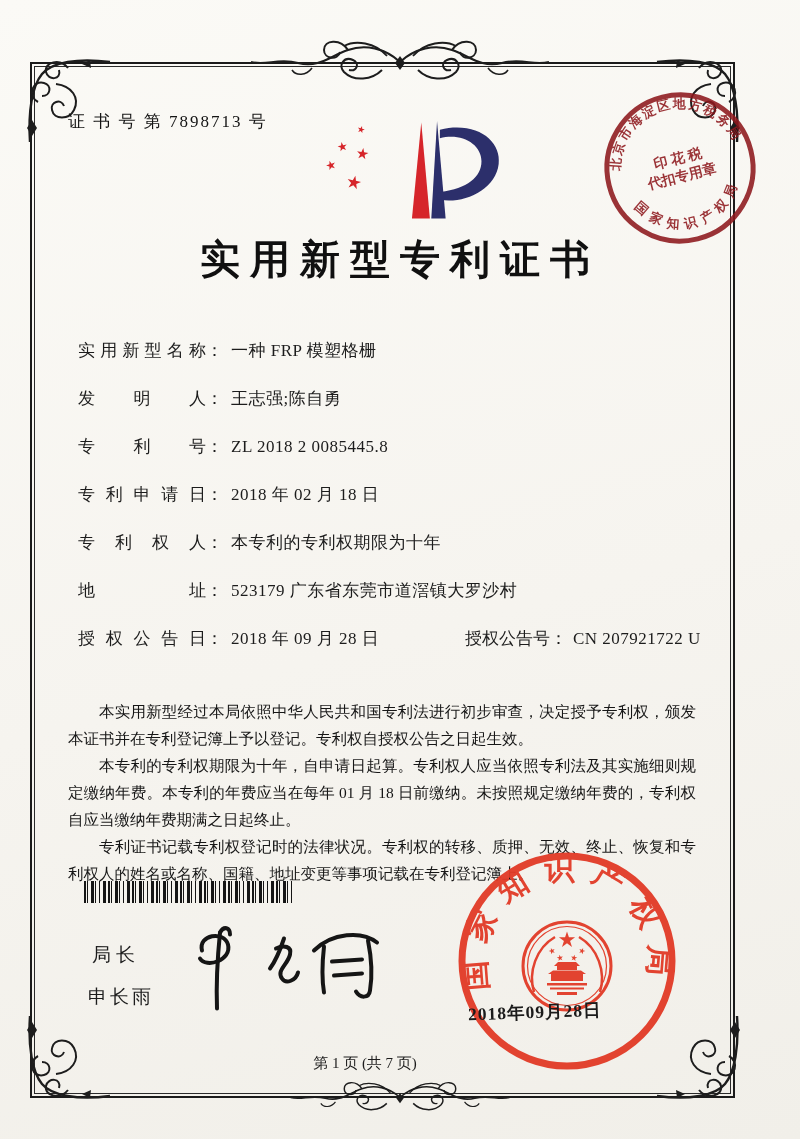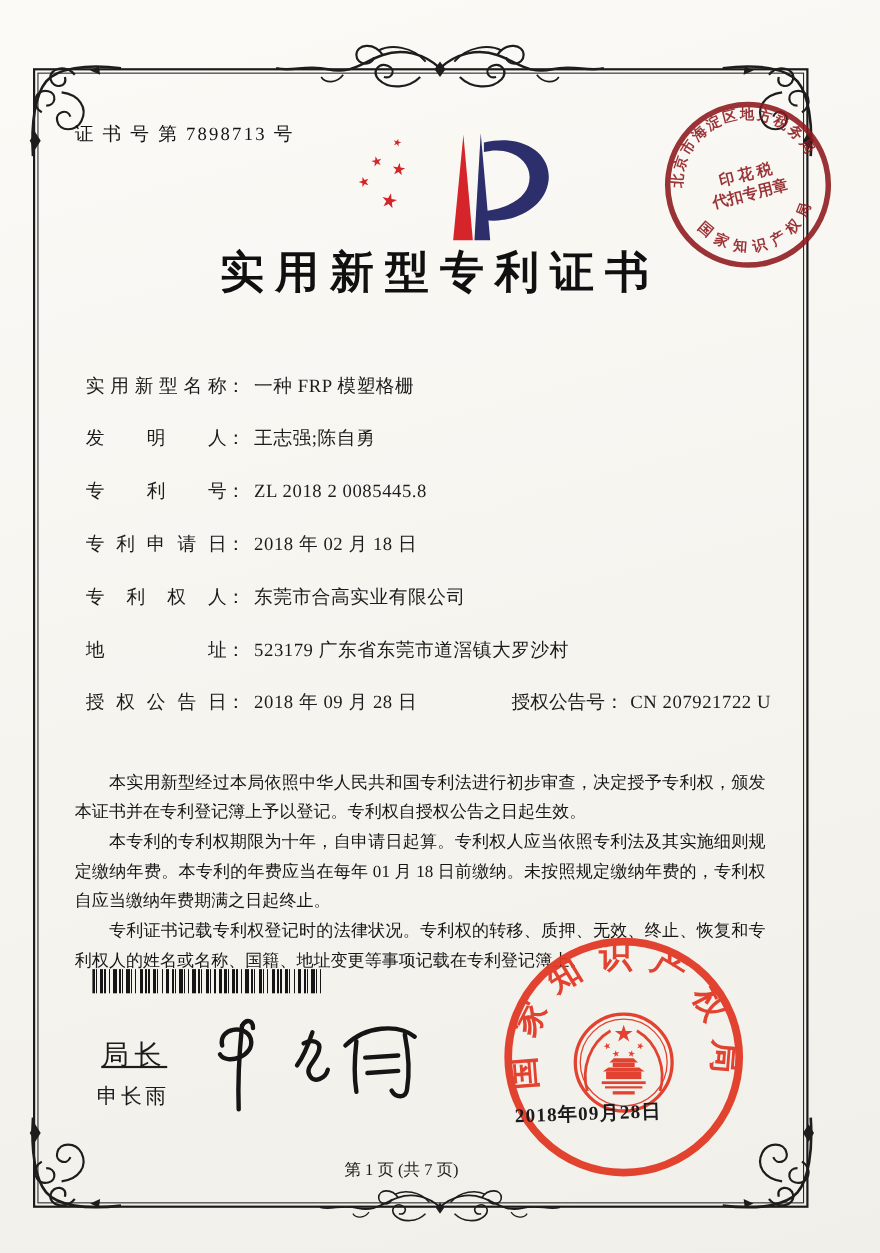--- a/index.html
+++ b/index.html
@@ -10,21 +10,21 @@
   .frame{position:absolute;left:30px;top:62px;width:705px;height:1036px;
          box-sizing:border-box;border:2.5px solid #1b1b1b;}
   .frame-inner{position:absolute;inset:2px;border:1px solid #2a2a2a;}
   .orn{position:absolute;pointer-events:none;}
   .c-tr{transform:scaleX(-1);}
   .c-bl{transform:scaleY(-1);}
   .c-br{transform:scale(-1,-1);}
   
   .cert-no{position:absolute;left:68px;top:110px;font-size:17px;letter-spacing:2px;color:#141414;}
   .logo{position:absolute;left:298px;top:118px;}
-  .title{position:absolute;left:0;top:220px;width:800px;text-align:center;
+  .title{position:absolute;left:0;top:232px;width:800px;text-align:center;
          font-size:40px;font-weight:700;letter-spacing:10px;color:#101010;}
   
   .fields{position:absolute;left:68px;top:340px;width:660px;font-size:17px;margin-left:10px;}
   .frow{position:relative;height:48px;line-height:22px;white-space:nowrap;}
   .flabel{display:inline-block;width:128px;text-align:justify;text-align-last:justify;
           -moz-text-align-last:justify;vertical-align:top;}
   .fcolon{display:inline-block;margin-right:8px;}
   .fvalue{letter-spacing:0.5px;}
   .grant{position:absolute;left:387px;top:0;}
   .grant .fcolon{margin-right:6px;}
@@ -32,21 +32,21 @@
   .body-text{position:absolute;left:68px;top:674px;width:628px;font-size:15.5px;
              line-height:27px;text-align:justify;color:#161616;margin-top:24px;}
   .body-text p{margin:0;text-indent:2em;}
   
   .barcode{position:absolute;left:84px;top:881px;width:208px;height:22px;
     background:repeating-linear-gradient(90deg,
       #151515 0 2px,transparent 2px 3px,#151515 3px 4px,transparent 4px 7px,
       #151515 7px 10px,transparent 10px 11px,#151515 11px 12px,transparent 12px 15px,
       #151515 15px 16px,transparent 16px 19px,#151515 19px 22px,transparent 22px 24px);}
   
-  .issuer-title{position:absolute;left:92px;top:942px;font-size:25px;letter-spacing:5px;text-decoration:underline;}
+  .issuer-title{position:absolute;left:92px;top:942px;font-size:19px;letter-spacing:5px;}
   .issuer-name{position:absolute;left:88px;top:984px;font-size:19px;letter-spacing:3px;}
   .signature{position:absolute;left:172px;top:918px;}
   
   .tax-stamp{position:absolute;left:596px;top:84px;transform:rotate(-14deg);opacity:0.88;}
   .cnipa-seal{position:absolute;left:452px;top:846px;opacity:0.95;}
   .seal-date{position:absolute;left:468px;top:1000px;font-size:17.5px;letter-spacing:1px;
              color:#1b1b1b;transform:rotate(-2deg);font-weight:600;}
   .page-footer{position:absolute;left:280px;top:1054px;width:170px;text-align:center;font-size:15px;}
 </style>
 </head>
@@ -140,21 +140,21 @@
     <div class="frow">
       <span class="flabel">发明人</span><span class="fcolon">：</span><span class="fvalue">王志强;陈自勇</span>
     </div>
     <div class="frow">
       <span class="flabel">专利号</span><span class="fcolon">：</span><span class="fvalue">ZL 2018 2 0085445.8</span>
     </div>
     <div class="frow">
       <span class="flabel">专利申请日</span><span class="fcolon">：</span><span class="fvalue">2018 年 02 月 18 日</span>
     </div>
     <div class="frow">
-      <span class="flabel">专利权人</span><span class="fcolon">：</span><span class="fvalue">东莞市合高实业有限公司</span>
+      <span class="flabel">专利权人</span><span class="fcolon">：</span><span class="fvalue">本专利的专利权期限为十年</span>
     </div>
     <div class="frow">
       <span class="flabel">地址</span><span class="fcolon">：</span><span class="fvalue">523179 广东省东莞市道滘镇大罗沙村</span>
     </div>
     <div class="frow">
       <span class="flabel">授权公告日</span><span class="fcolon">：</span><span class="fvalue">2018 年 09 月 28 日</span>
       <span class="grant">
         <span>授权公告号</span><span class="fcolon">：</span><span class="fvalue">CN 207921722 U</span>
       </span>
     </div>

